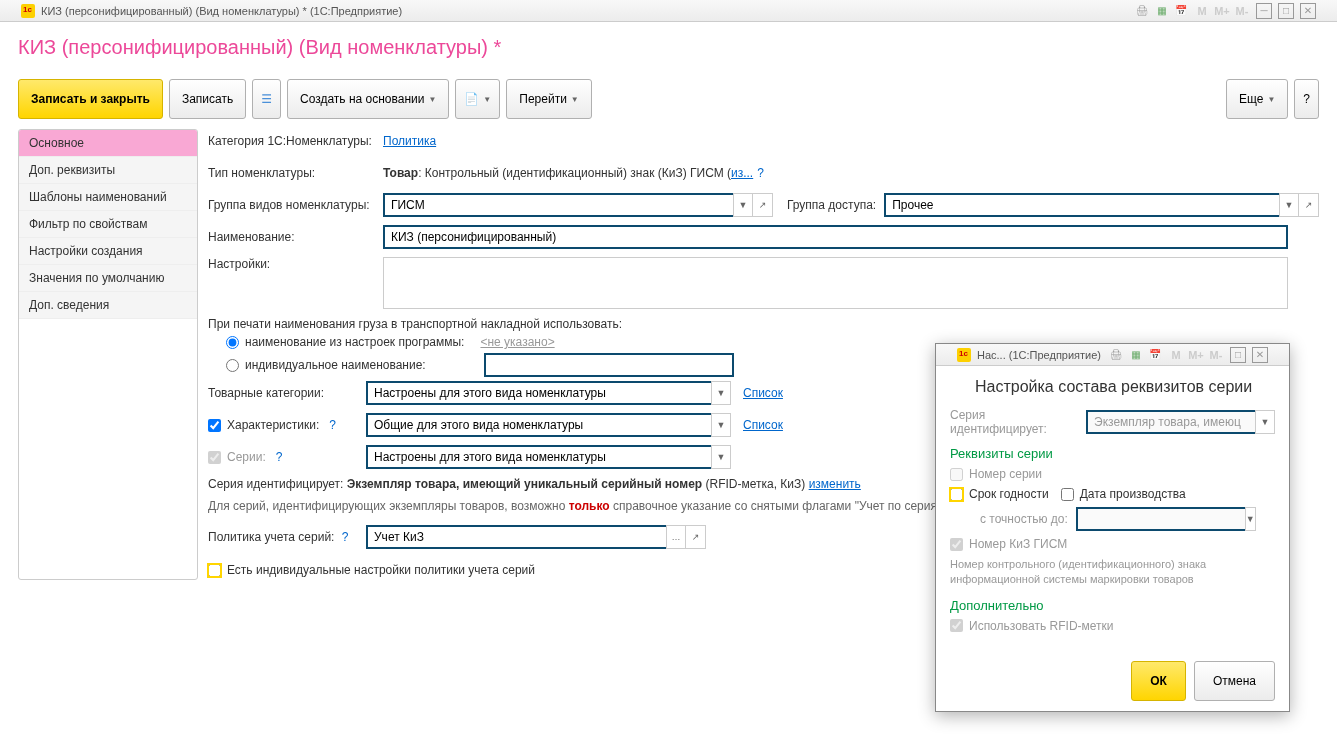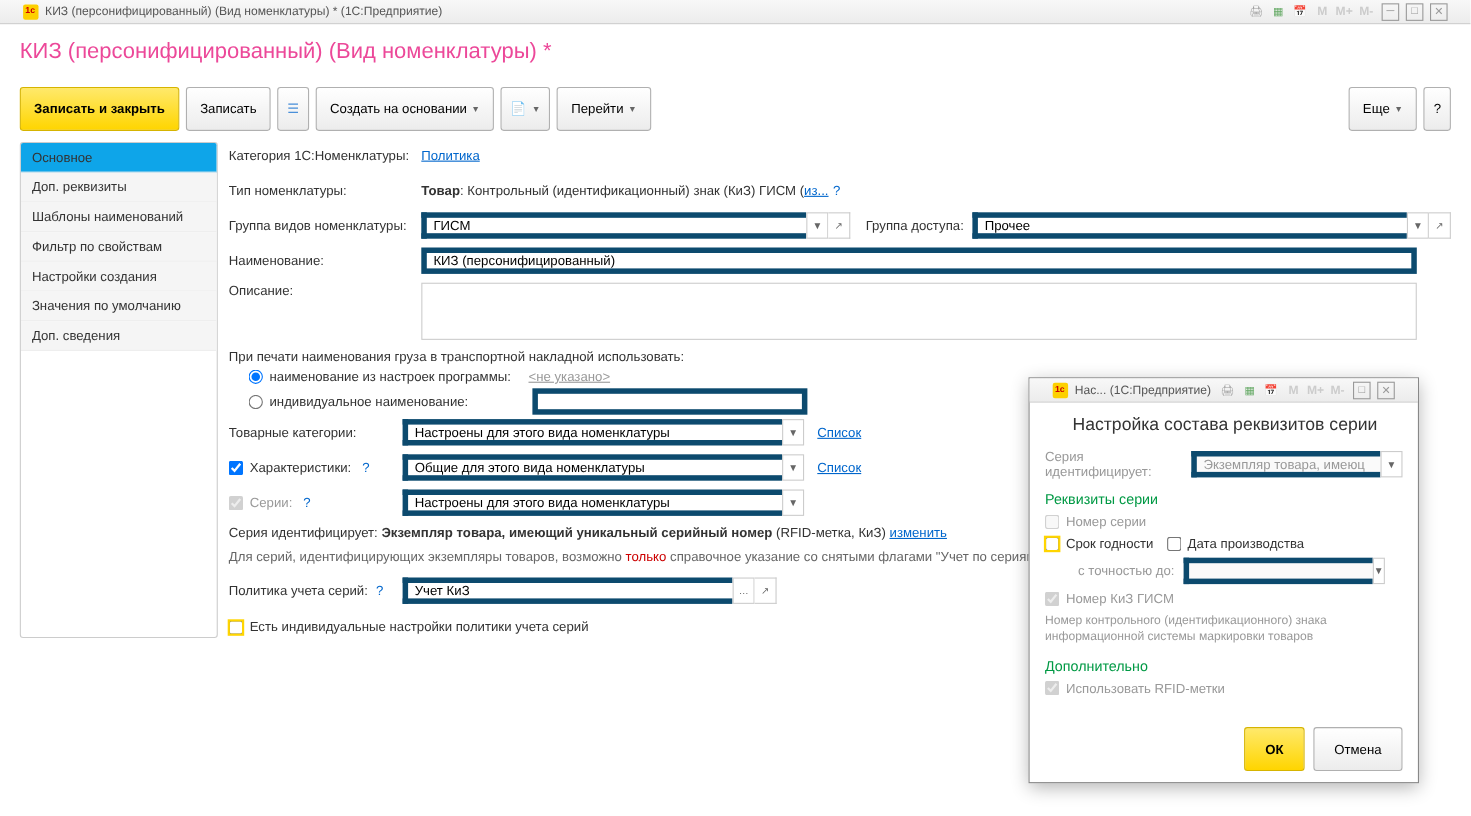--- a/index.html
+++ b/index.html
@@ -16,41 +16,41 @@
 h1.page-title { font-size: 20px; font-weight: normal; color: #ec4899; margin-bottom: 20px; }
 .toolbar { display: flex; gap: 6px; margin-bottom: 10px; align-items: center; }
 .btn { border: 1px solid #b0b0b0; background: linear-gradient(#fff,#ececec); padding: 4px 12px; font-size: 12px; border-radius: 3px; cursor: pointer; height: 40px; display: inline-flex; align-items: center; gap: 4px; }
 .btn.yellow { background: linear-gradient(#ffe96b,#ffd500); border-color: #d6b400; font-weight: bold; }
 .btn .caret { font-size: 8px; color: #666; }
 .btn.icon-only { padding: 4px 8px; }
 .toolbar-spacer { flex: 1; }
 .main-area { display: flex; gap: 10px; }
 .sidebar { width: 180px; border: 1px solid #ccc; border-radius: 3px; overflow: hidden; }
 .sidebar-item { padding: 6px 10px; border-bottom: 1px solid #eee; background: #f5f5f5; cursor: pointer; }
-.sidebar-item.active { background: #0ea5e9; }
+.sidebar-item.active { background: #f9a8d4; }
 .form-area { flex: 1; }
 .form-row { display: flex; align-items: center; margin-bottom: 8px; min-height: 24px; }
 .form-label { width: 175px; color: #333; }
 .link { color: #0066cc; text-decoration: underline; cursor: pointer; }
 .help { color: #0066cc; cursor: pointer; margin-left: 4px; }
 .bold { font-weight: bold; }
-.input { border: 5px solid #0c4a6e; padding: 3px 6px; height: 24px; font-size: 12px; }
+.input { border: 2px solid #0c4a6e; padding: 3px 6px; height: 24px; font-size: 12px; }
 .select-wrap { display: flex; }
 .select-wrap .input { border-right: none; }
 .select-btn { width: 20px; height: 24px; border: 1px solid #ccc; background: #fff; display: inline-flex; align-items: center; justify-content: center; font-size: 9px; color: #666; cursor: pointer; }
 .select-btn + .select-btn { border-left: none; }
 .textarea { border: 1px solid #ccc; width: 905px; height: 52px; resize: none; font-size: 12px; padding: 4px; }
 .radio-row { display: flex; align-items: center; gap: 6px; margin: 4px 0 4px 18px; }
 .radio-row input[type=radio] { margin: 0; }
 .chk { display: inline-flex; align-items: center; gap: 6px; }
 .chk input { margin: 0; }
 .green-link { color: #009944; text-decoration: underline; cursor: pointer; }
 .green-link.dashed { text-decoration: underline dashed; }
 .desc-text { color: #666; margin: 4px 0 10px 0; line-height: 1.5; }
-.red-bold { color: #c00; font-weight: normal; text-align: center; }
+.red-bold { color: #c00; font-weight: bold; text-align: center; }
 .not-set { color: #999; }
 .muted { color: #999; }
 .yellow-chk { outline: 2px solid #ffd500; outline-offset: -1px; }
 
 
 .modal { position: absolute; left: 935px; top: 343px; width: 355px; background: #fff; border: 1px solid #888; box-shadow: 0 4px 16px rgba(0,0,0,0.3); }
 .modal .titlebar { font-size: 11px; }
 .modal-body { padding: 12px 14px; }
 .modal h3 { font-size: 16px; font-weight: normal; margin-bottom: 12px; margin-left: 25px; }
 .modal .section-head { color: #009944; font-size: 13px; margin: 10px 0 6px 0; }
@@ -148,21 +148,21 @@
           <span class="select-btn">↗</span>
         </div>
       </div>
 
       <div class="form-row">
         <span class="form-label">Наименование:</span>
         <input class="input" style="width: 905px;" value="КИЗ (персонифицированный)">
       </div>
 
       <div class="form-row" style="align-items:flex-start">
-        <span class="form-label">Описание:</span>
+        <span class="form-label">Настройки:</span>
         <textarea class="textarea" style=""></textarea>
       </div>
 
       <div style="margin:6px 0 2px 0">При печати наименования груза в транспортной накладной использовать:</div>
       <div class="radio-row">
         <input type="radio" checked="" style="">
         <span>наименование из настроек программы:</span>
         <span class="link not-set" style="margin-left:10px">&lt;не указано&gt;</span>
       </div>
       <div class="radio-row">

